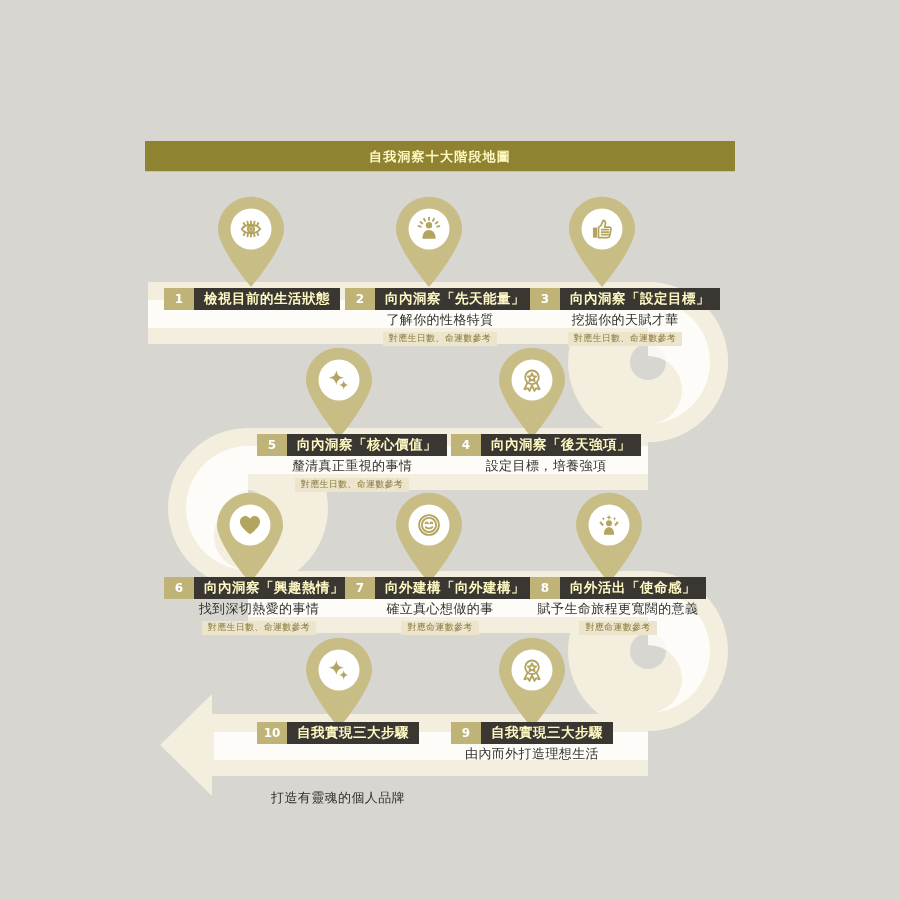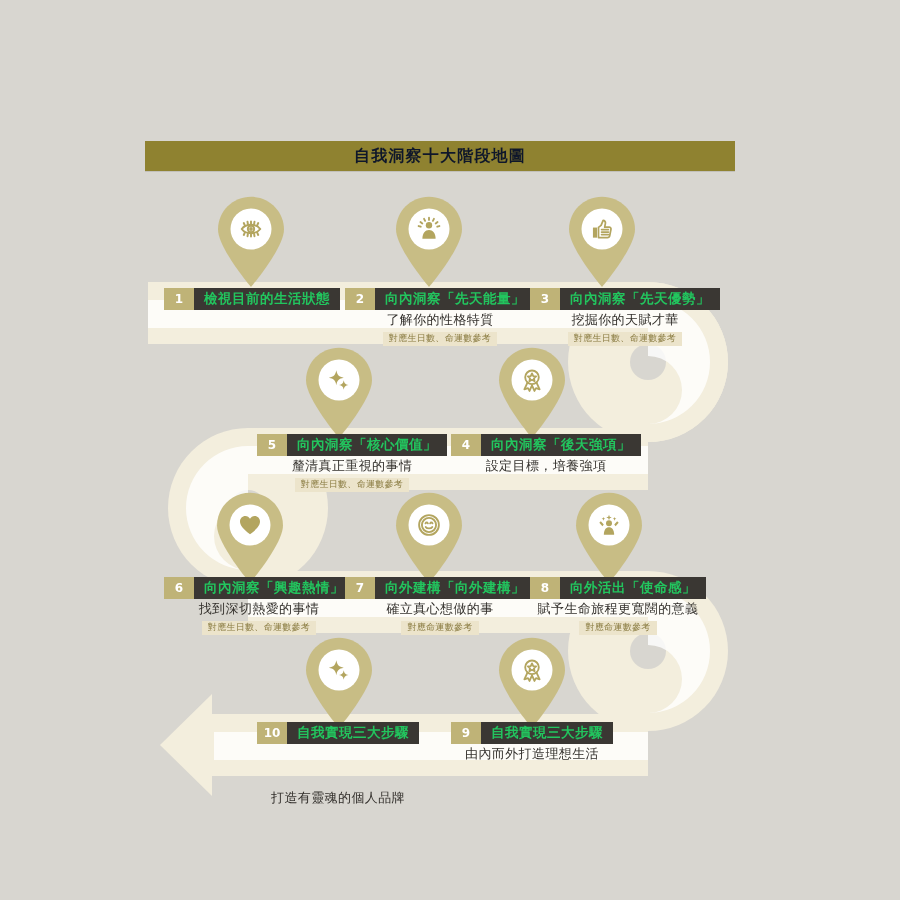--- a/index.html
+++ b/index.html
@@ -16,40 +16,40 @@
   #pathLayer{position:absolute;left:0;top:0;width:900px;height:900px;}
 
   
   .title-bar{
     position:absolute;left:145px;top:141px;width:590px;height:30px;
     background:#8f8230;
     display:flex;align-items:center;justify-content:center;
     box-shadow:0 1px 0 rgba(0,0,0,.10);
   }
   .title-bar .t{
-    color:#0f172a;font-size:16px;font-weight:bold;letter-spacing:1.2px;
+    color:#fef9c3;font-size:13px;font-weight:bold;letter-spacing:1.2px;
     line-height:1;
     text-align:center;
   }
 
   
   .pin{position:absolute;width:76px;height:92px;}
   .pin svg{display:block;width:76px;height:92px;}
 
   
   .step{position:absolute;display:flex;flex-direction:column;align-items:center;}
   .badge{display:flex;align-items:stretch;height:22px;}
   .badge .num{
     background:#bfb377;color:#ffffff;
     font-size:12px;font-weight:bold;
     display:flex;align-items:center;justify-content:center;
     min-width:20px;padding:0 5px;line-height:1;
   }
   .badge .lbl{
-    background:#3a3733;color:#22c55e;
+    background:#3a3733;color:#fef9c3;
     font-size:13.5px;font-weight:bold;letter-spacing:.5px;
     display:flex;align-items:center;justify-content:center;
     padding:0 10px;line-height:1;white-space:nowrap;
   }
   .sub{
     margin-top:3px;color:#33302c;font-size:13px;letter-spacing:.4px;
     white-space:nowrap;line-height:1;
   }
   .tag{
     margin-top:6px;background:#ece4cb;color:#8a7c42;
@@ -261,21 +261,21 @@
         <div class="badge">
           <div class="num">2</div>
           <div class="lbl">向內洞察「先天能量」</div>
         </div>
         <div class="sub">了解你的性格特質</div>
         <div class="tag">對應生日數、命運數參考</div>
       </div>
       <div class="step" style="left: 530px; top: 288px;">
         <div class="badge">
           <div class="num">3</div>
-          <div class="lbl">向內洞察「先天優勢」</div>
+          <div class="lbl">向內洞察「設定目標」</div>
         </div>
         <div class="sub">挖掘你的天賦才華</div>
         <div class="tag">對應生日數、命運數參考</div>
       </div>
       <div class="step" style="left: 451px; top: 434px;">
         <div class="badge">
           <div class="num">4</div>
           <div class="lbl">向內洞察「後天強項」</div>
         </div>
         <div class="sub">設定目標，培養強項</div>

